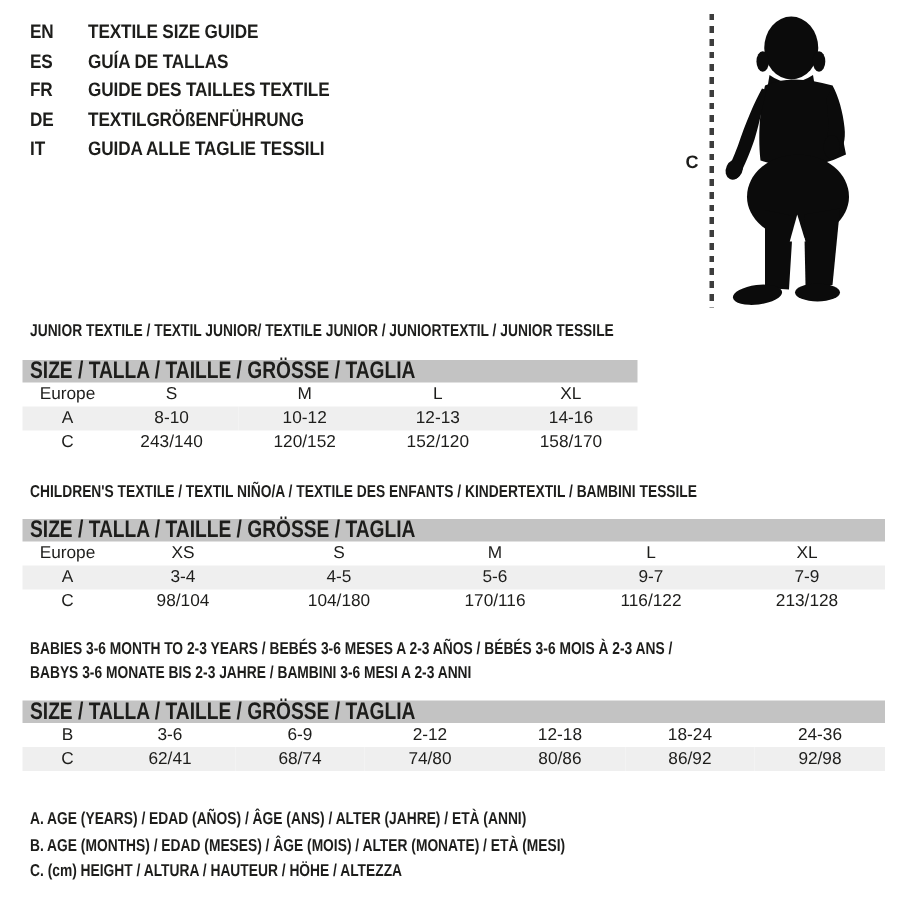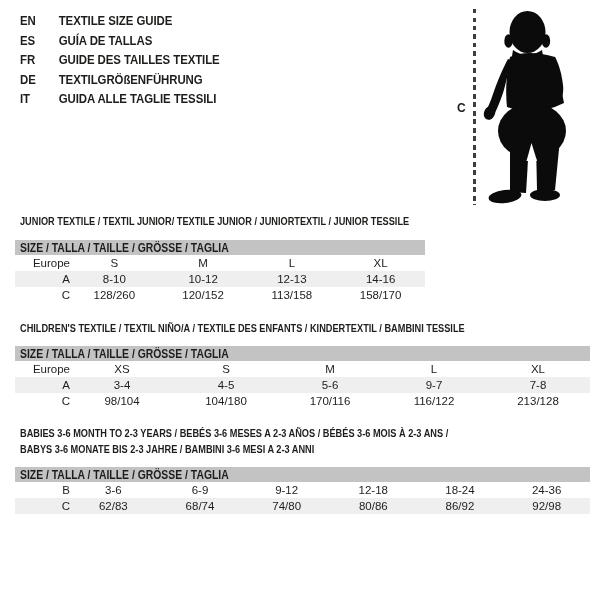--- a/index.html
+++ b/index.html
@@ -36,25 +36,25 @@
   #title-2{left:20px;top:321px;}
   #title-3{left:20px;top:426px;}
 
   
   .size-table{position:absolute;border-collapse:collapse;table-layout:fixed;font-size:11.5px;}
   #table-1{left:15px;top:240px;width:410px;}
   #table-2{left:15px;top:346px;width:575px;}
   #table-3{left:15px;top:467px;width:575px;}
   .size-table th{
     background:#c3c3c3;text-align:left;font-weight:700;
-    height:15px;line-height:15px;padding:0 0 0 5px;font-size:13px;
+    height:15px;line-height:15px;padding:0 0 0 5px;font-size:16px;
   }
   .size-table th .cond{display:inline-block;transform:scaleX(0.8);transform-origin:left center;white-space:nowrap;}
   .size-table td{height:16px;line-height:16px;padding:0;text-align:center;font-weight:400;}
-  .size-table td.row-label{text-align:right;padding-left:5px;}
+  .size-table td.row-label{text-align:center;padding-left:5px;}
   .size-table tr.shaded td{background:#efefef;}
 
   
   .footnotes{position:absolute;left:20px;top:538px;}
   .footnote{
     font-size:11.5px;font-weight:700;line-height:17.5px;white-space:nowrap;
     transform:scaleX(0.8);transform-origin:left center;
   }
 </style>
 </head>
@@ -132,23 +132,23 @@
         </tr>
         <tr class="shaded">
           <td class="row-label">A</td>
           <td>8-10</td>
           <td>10-12</td>
           <td>12-13</td>
           <td>14-16</td>
         </tr>
         <tr>
           <td class="row-label">C</td>
-          <td>128/260</td>
+          <td>243/140</td>
           <td>120/152</td>
-          <td>113/158</td>
+          <td>152/120</td>
           <td>158/170</td>
         </tr>
       </tbody>
     </table>
 
   <div class="tbl-title" id="title-2">CHILDREN'S TEXTILE / TEXTIL NIÑO/A / TEXTILE DES ENFANTS / KINDERTEXTIL / BAMBINI TESSILE</div>
   <table class="size-table" id="table-2">
       <colgroup>
         <col style="width: 55px;">
         <col>
@@ -170,21 +170,21 @@
           <td>M</td>
           <td>L</td>
           <td>XL</td>
         </tr>
         <tr class="shaded">
           <td class="row-label">A</td>
           <td>3-4</td>
           <td>4-5</td>
           <td>5-6</td>
           <td>9-7</td>
-          <td>7-8</td>
+          <td>7-9</td>
         </tr>
         <tr>
           <td class="row-label">C</td>
           <td>98/104</td>
           <td>104/180</td>
           <td>170/116</td>
           <td>116/122</td>
           <td>213/128</td>
         </tr>
       </tbody>
@@ -205,31 +205,36 @@
       <thead>
         <tr>
           <th colspan="7"><span class="cond">SIZE / TALLA / TAILLE / GRÖSSE / TAGLIA</span></th>
         </tr>
       </thead>
       <tbody>
         <tr>
           <td class="row-label">B</td>
           <td>3-6</td>
           <td>6-9</td>
-          <td>9-12</td>
+          <td>2-12</td>
           <td>12-18</td>
           <td>18-24</td>
           <td>24-36</td>
         </tr>
         <tr class="shaded">
           <td class="row-label">C</td>
-          <td>62/83</td>
+          <td>62/41</td>
           <td>68/74</td>
           <td>74/80</td>
           <td>80/86</td>
           <td>86/92</td>
           <td>92/98</td>
         </tr>
       </tbody>
     </table>
 
+  <div class="footnotes">
+    <div class="footnote">A. AGE (YEARS) / EDAD (AÑOS) / ÂGE (ANS) / ALTER (JAHRE) / ETÀ (ANNI)</div>
+    <div class="footnote">B. AGE (MONTHS) / EDAD (MESES) / ÂGE (MOIS) / ALTER (MONATE) / ETÀ (MESI)</div>
+    <div class="footnote">C. (cm) HEIGHT / ALTURA / HAUTEUR / HÖHE / ALTEZZA</div>
+  </div>
 
 </div>
 
 </body></html>

